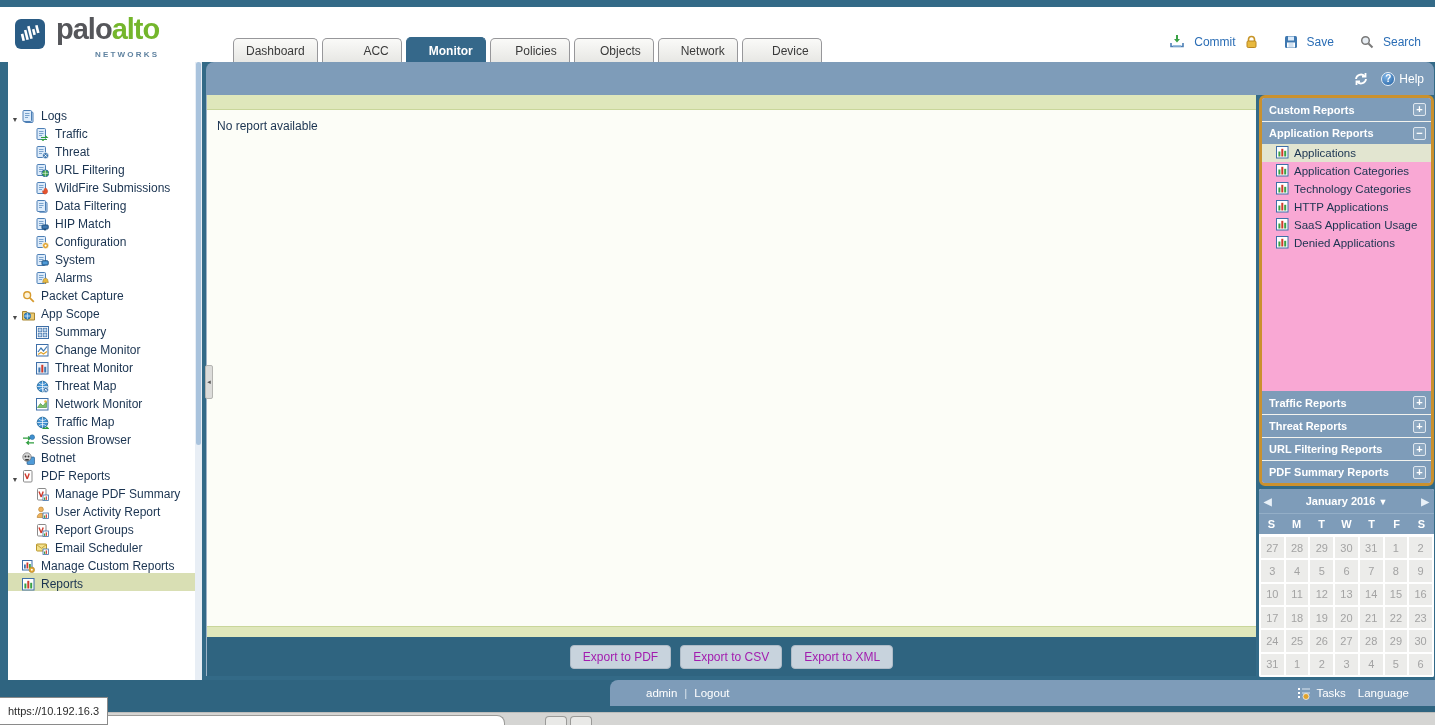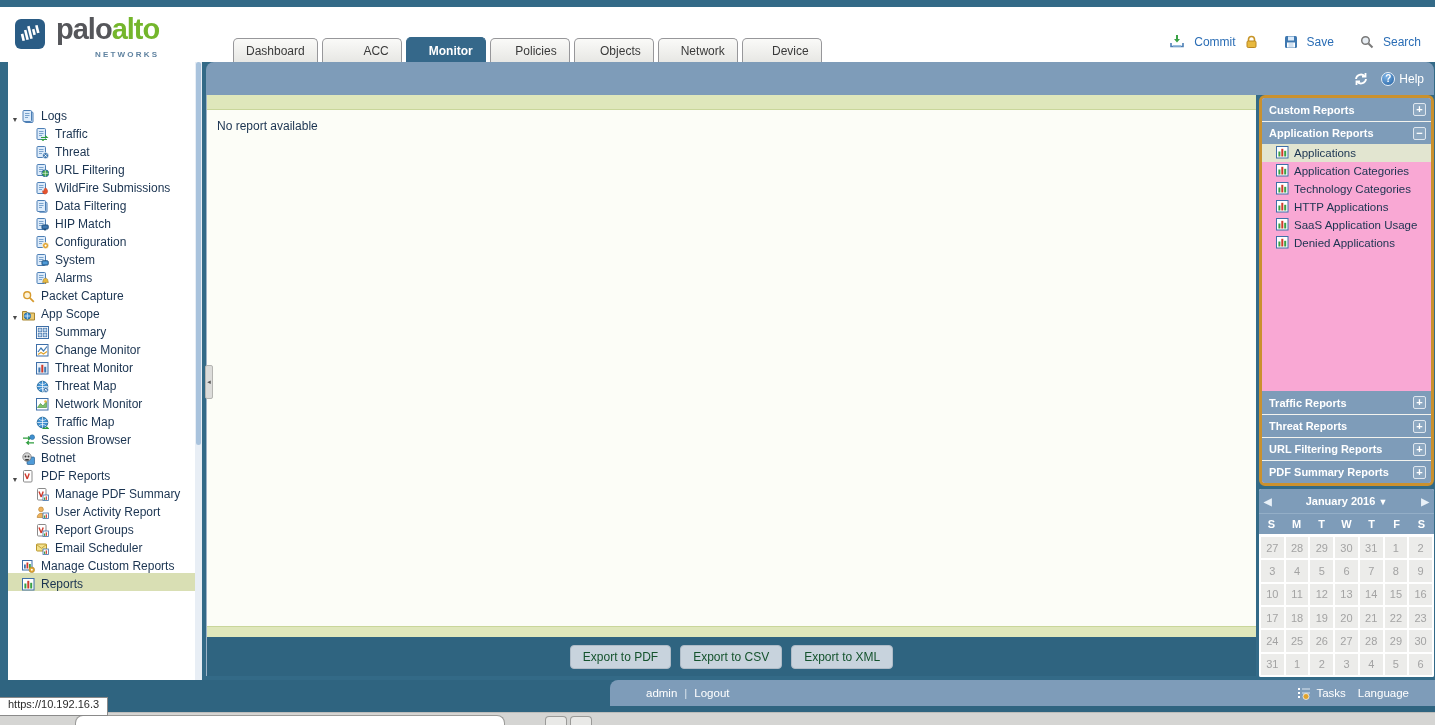--- a/index.html
+++ b/index.html
@@ -47,21 +47,21 @@
   .qmark { width:14px; height:14px; border-radius:50%; background:radial-gradient(circle at 35% 30%, #7db4e8, #1f5d9e);
            border:1px solid #e8f0f8; color:#fff; font-size:10px; font-weight:bold; display:flex; align-items:center; justify-content:center; }
 
   
   .content { position:absolute; left:206px; top:95px; width:1050px; bottom:49px; background:#fcfdf7;
              display:flex; flex-direction:column; border-left:1px solid #9db3c8; }
   .green-strip { height:15px; background:#dfe7bb; border-bottom:1px solid #c9d69a; flex:none; }
   .content-body { flex:1; padding:9px 10px; font-size:12px; color:#1a3350; overflow:hidden; }
   .green-strip2 { height:11px; background:#dfe7bb; border-top:1px solid #c9d69a; flex:none; }
   .export-bar { height:39px; background:#2f6480; flex:none; display:flex; align-items:center; justify-content:center; gap:9px; }
-  .export-btn { background:#c8d3dd; border:1px solid #aebbc7; border-radius:4px; color:#14532d;
+  .export-btn { background:#c8d3dd; border:1px solid #aebbc7; border-radius:4px; color:#a21caf;
                 font-size:12px; padding:4px 12px; cursor:pointer; font-family:"Liberation Sans",sans-serif; }
 
   
   .rpanel { position:absolute; left:1259px; top:95px; width:175px; height:391px; background:#f9a8d4;
             border:3px solid #ca912e; border-radius:6px; display:flex; flex-direction:column; overflow:hidden; }
   .sec-hdr { height:23px; flex:none; background:#7e9cb9; color:#fff; font-size:11px; font-weight:bold;
              display:flex; align-items:center; justify-content:space-between; padding:0 5px 0 7px;
              border-top:1px solid #f3f3ee; cursor:pointer; }
   .sec-hdr:first-child { border-top:none; }
   .toggle-box { width:13px; height:13px; border:1px solid #dfe7ef; background:rgba(255,255,255,.12);
@@ -93,22 +93,22 @@
   .f-left .sep { color:#d7e2ec; }
   .f-left span { cursor:pointer; }
   .f-right { margin-left:auto; margin-right:26px; display:flex; gap:12px; align-items:center; }
   .f-right .fitem { display:flex; align-items:center; gap:4px; cursor:pointer; }
 
   .bstrip1 { position:absolute; left:0; right:0; top:706px; height:6px; background:#2f6480; }
   .browser-strip { position:absolute; left:0; right:0; bottom:0; height:13px; background:#d5d5d3; border-top:1px solid #bdbdbb; }
   .findbar { position:absolute; left:75px; bottom:0; width:430px; height:10px; background:#fff;
              border:1px solid #9a9a98; border-bottom:none; border-radius:8px 8px 0 0; }
   .findbtn { position:absolute; bottom:0; width:22px; height:9px; background:#e9e9e7; border:1px solid #9a9a98; border-bottom:none; border-radius:4px 4px 0 0; }
-  .status-tip { position:absolute; left:0; top:697px; height:19px; background:#fff; border:1px solid #8a8a8a;
-                border-left:none; display:flex; padding:0 8px; font-size:11px; color:#2b2b2b; z-index:9; }
+  .status-tip { position:absolute; left:0; top:697px; height:28px; background:#fff; border:1px solid #8a8a8a;
+                border-left:none; display:flex; align-items:center; padding:0 8px; font-size:11px; color:#2b2b2b; z-index:9; }
 </style>
 </head>
 <body>
 
 <div class="hdr">
   <div class="logo">
     <span class="logo-mark">
       <svg width="34" height="34" viewBox="0 0 34 34">
           <rect x="1" y="3" width="30" height="30" rx="6" fill="#2a5c85"></rect>
           <g transform="rotate(-14 16 18)" fill="#fff">

